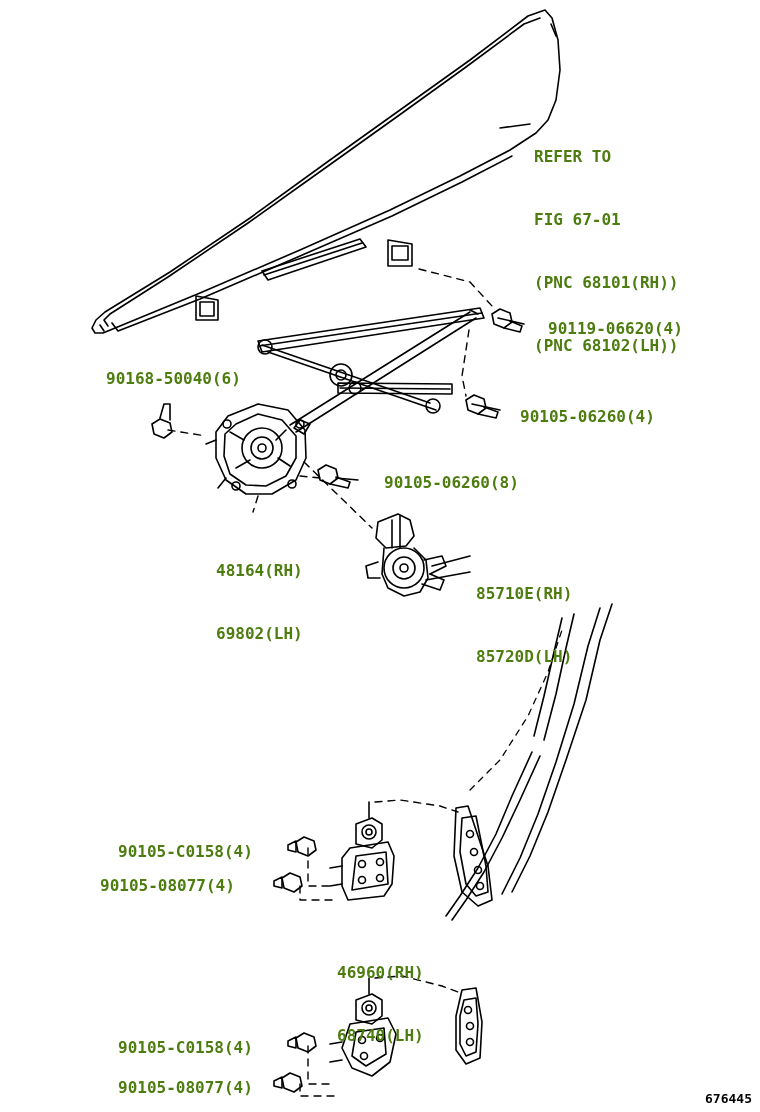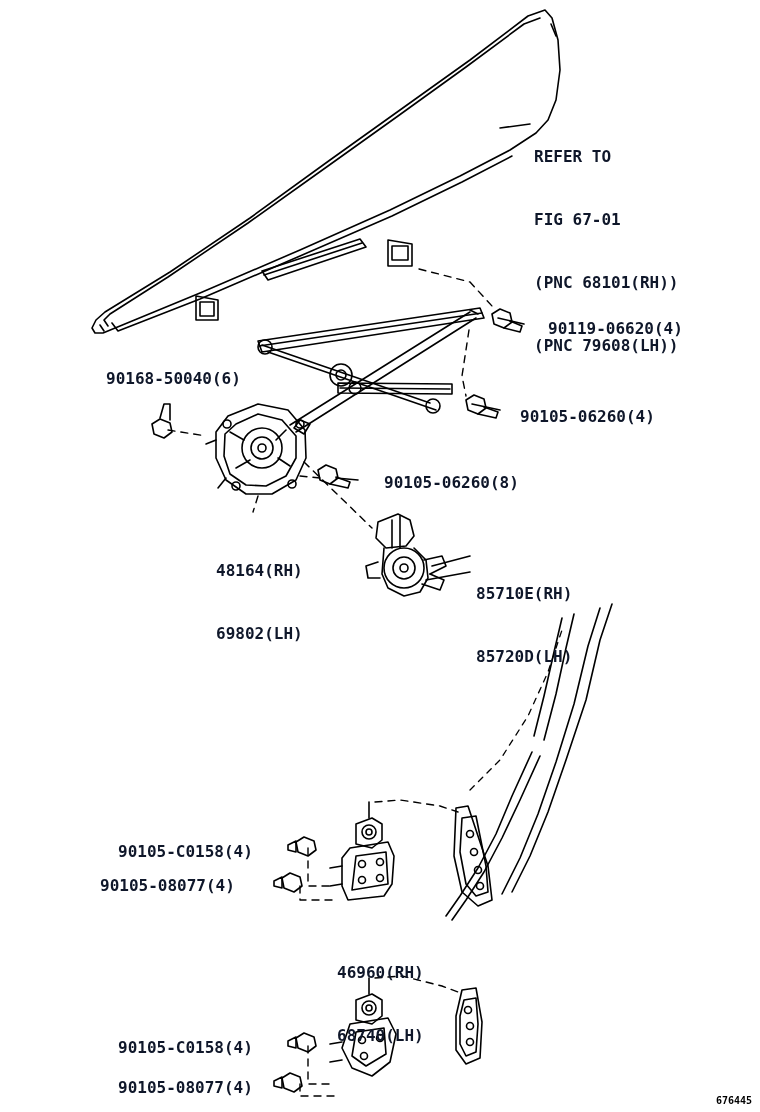--- a/index.html
+++ b/index.html
@@ -28,31 +28,31 @@
     height: 1112px;
   }
   .lbl {
     position: absolute;
     font-family: "DejaVu Sans Mono", monospace;
     font-size: 16px;
     font-weight: bold;
     letter-spacing: 0px;
     white-space: pre;
     line-height: 20px;
-    color: #0f172a;
+    color: #4d7c0f;
   }
   .lbl.multi {
     line-height: 21px;
   }
   .figno {
     position: absolute;
     right: 8px;
     bottom: 6px;
     font-family: "DejaVu Sans Mono", monospace;
-    font-size: 10px;
+    font-size: 13px;
     font-weight: bold;
     color: #000000;
   }
 </style>
 </head>
 <body>
 
 <div id="diagram-root">
 
   <svg class="art" viewBox="0 0 760 1112" xmlns="http://www.w3.org/2000/svg">
@@ -263,21 +263,21 @@
         <path d="M274 1081 L282 1077 L282 1088 L274 1086 Z"></path>
       </g>
 
     </g>
   </svg>
 
   <div class="lbl multi" style="left:534px; top:104px;">
     <div>REFER TO</div>
     <div>FIG 67-01</div>
     <div>(PNC 68101(RH))</div>
-    <div>(PNC 79608(LH))</div>
+    <div>(PNC 68102(LH))</div>
   </div>
 
   <div class="lbl" style="left:548px; top:319px;">90119-06620(4)</div>
 
   <div class="lbl" style="left:106px; top:369px;">90168-50040(6)</div>
 
   <div class="lbl" style="left:520px; top:407px;">90105-06260(4)</div>
 
   <div class="lbl" style="left:372px; top:473px;margin-left:12px;">90105-06260(8)</div>
 

